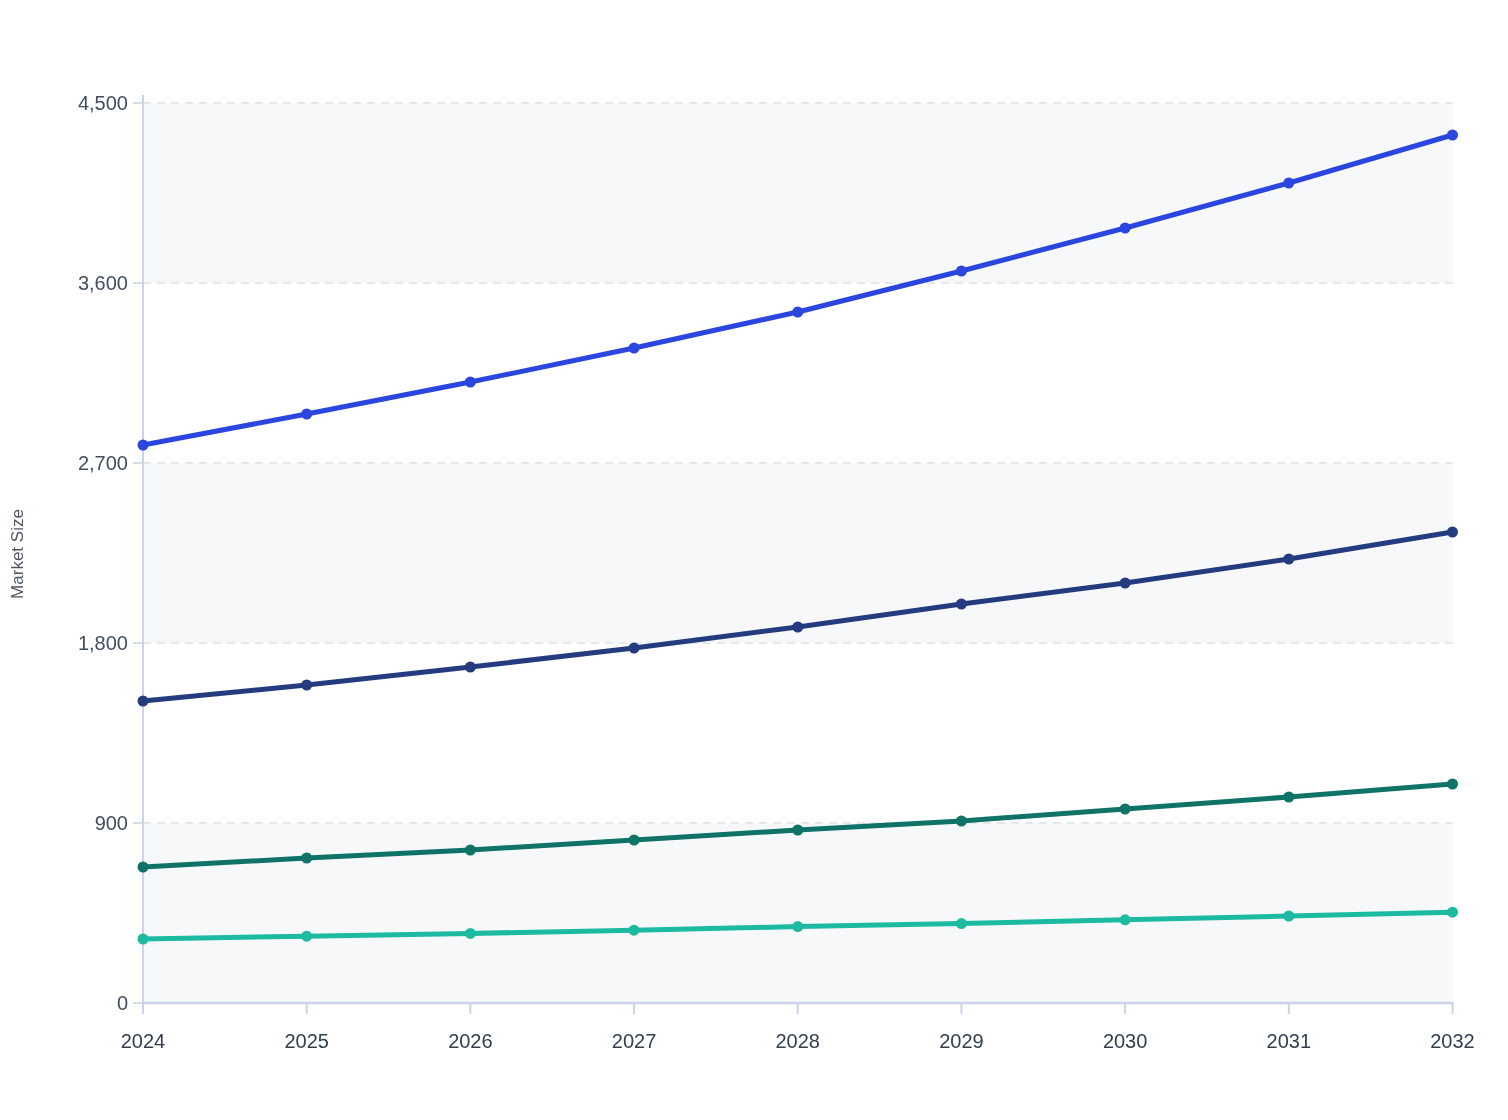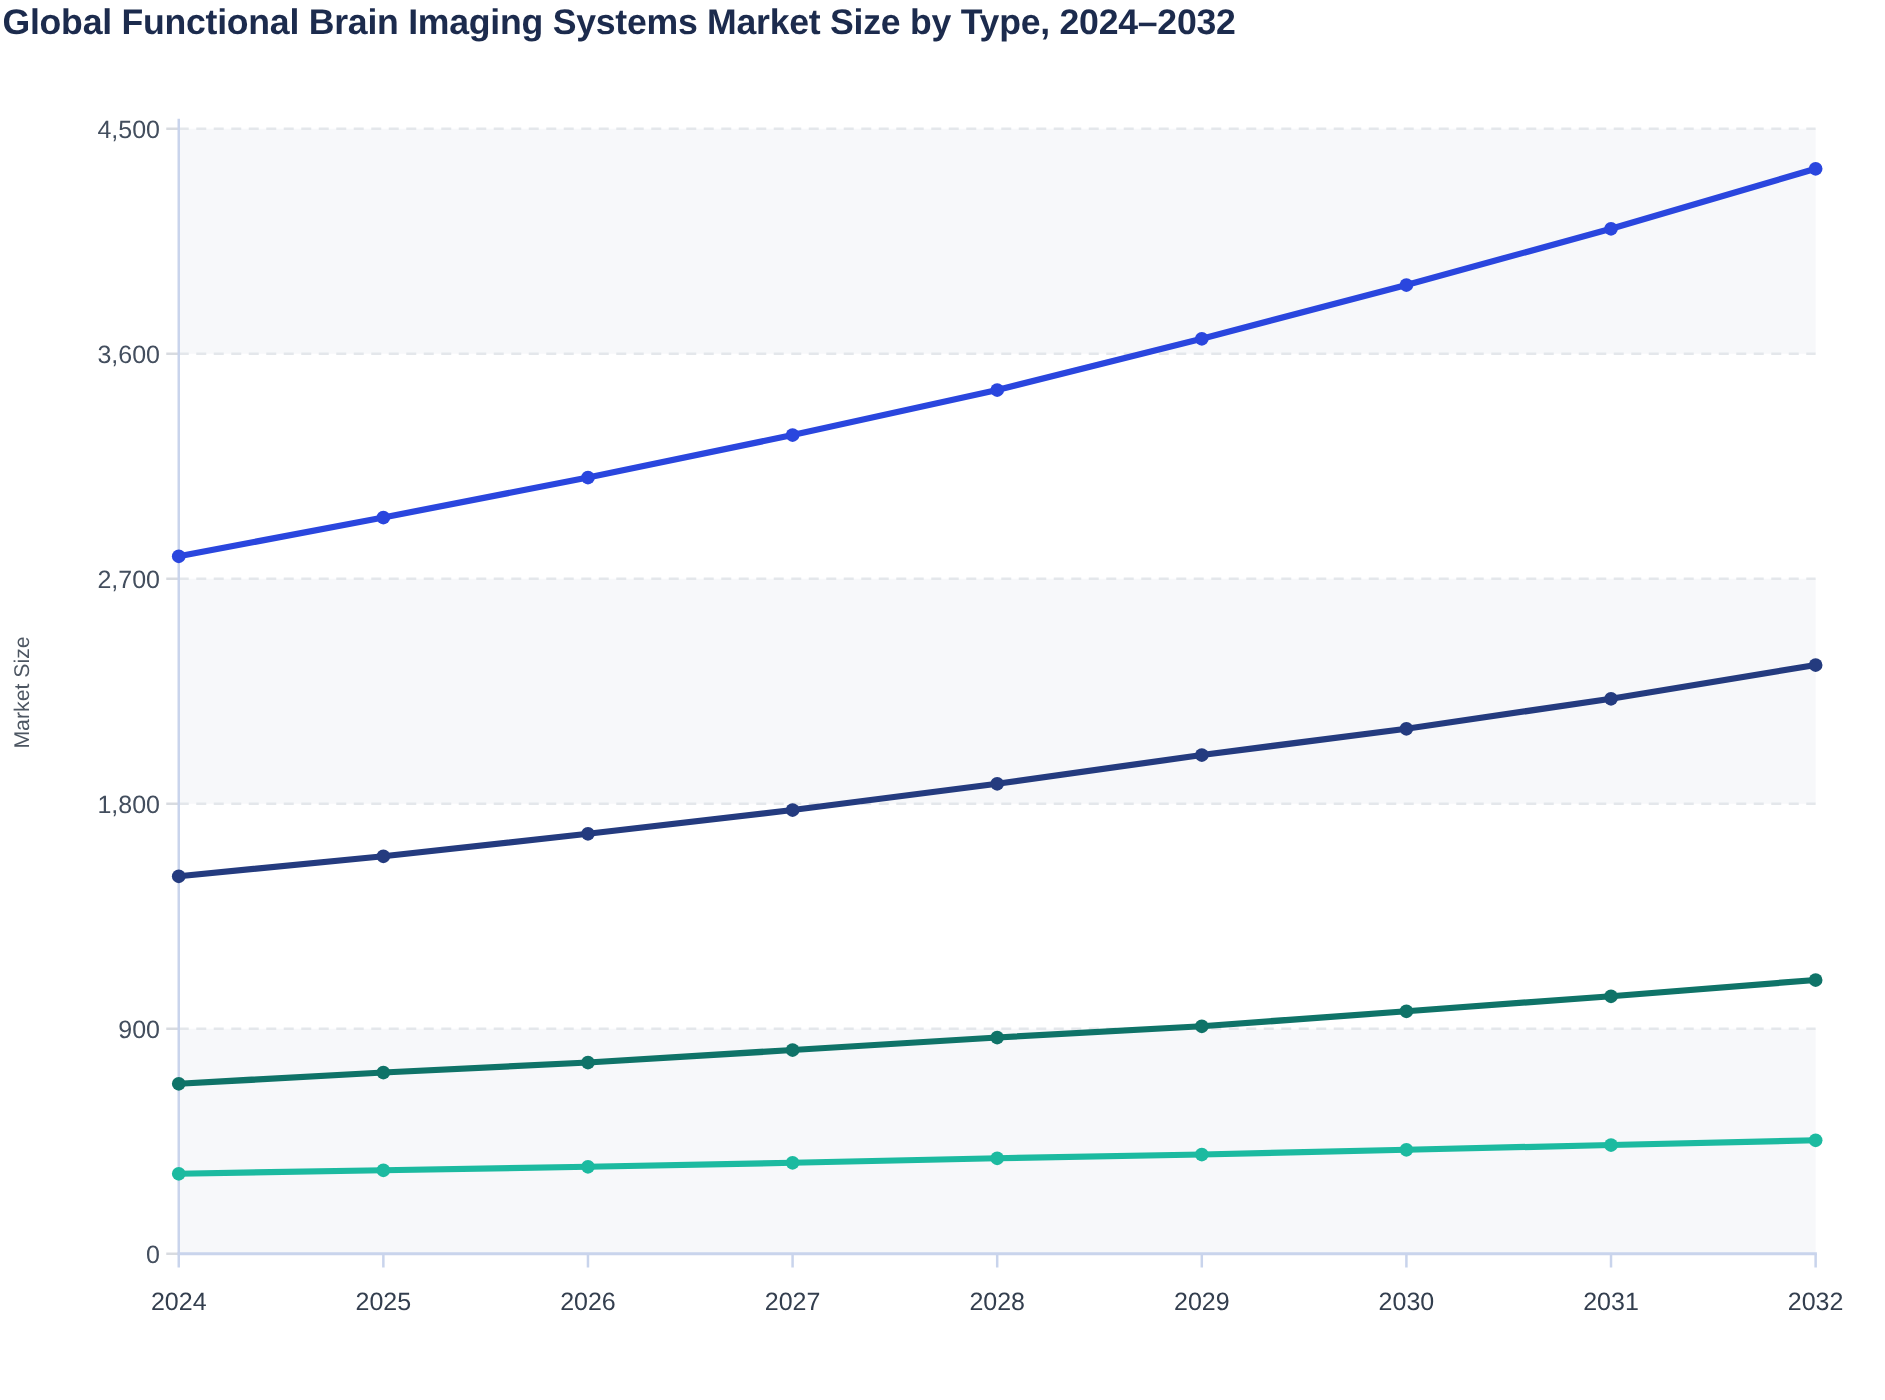--- a/index.html
+++ b/index.html
@@ -49,21 +49,20 @@
   .xtick-label {
     font-family: "Liberation Sans", "DejaVu Sans", sans-serif;
     font-size: 20px;
     fill: #333e4e;
   }
 </style>
 </head>
 <body>
 
 <div class="page">
-  <h1 class="chart-title">Global Functional Brain Imaging Systems Market Size by Type, 2024–2032</h1>
 
   <div class="y-axis-title">Market Size</div>
 
   <svg class="chart-svg" width="1508" height="1120">
       <rect x="143" y="823" width="1309.5" height="180" fill="#f7f8fa"></rect>
       <rect x="143" y="463" width="1309.5" height="180" fill="#f7f8fa"></rect>
       <rect x="143" y="103" width="1309.5" height="180" fill="#f7f8fa"></rect>
       <line x1="133" y1="1003" x2="143" y2="1003" stroke="#d8dbe0" stroke-width="2"></line>
       <text x="128" y="1010" text-anchor="end" class="ytick-label">0</text>
       <line x1="143" y1="823" x2="1452.5" y2="823" stroke="#e4e7eb" stroke-width="2" stroke-dasharray="8 6"></line>

